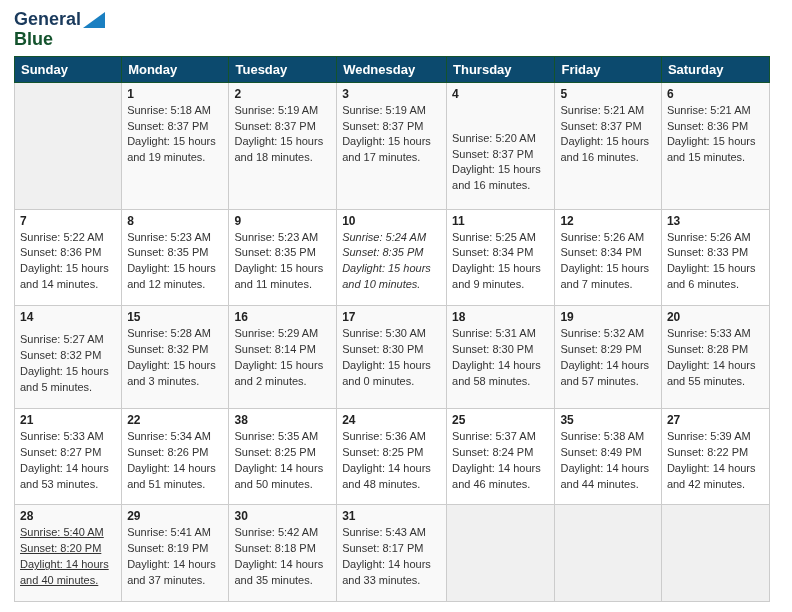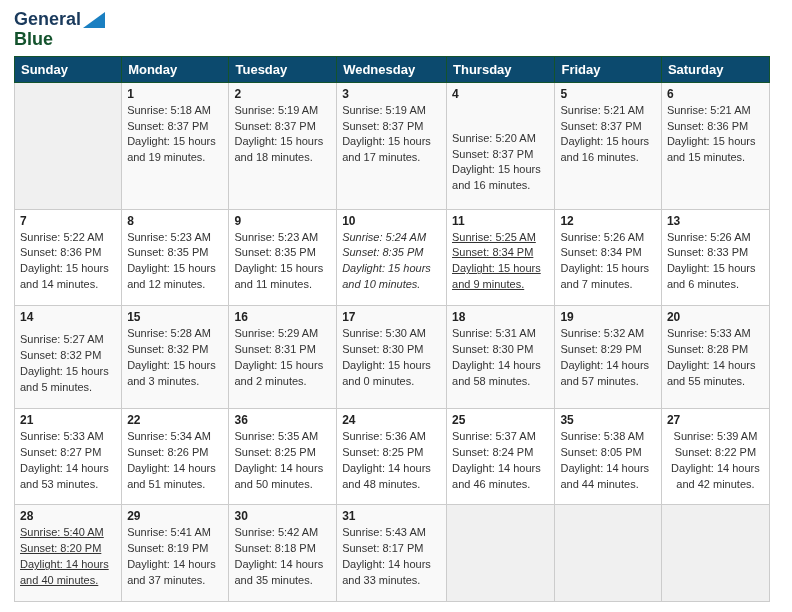--- a/index.html
+++ b/index.html
@@ -199,21 +199,21 @@
           </td>
           <td>
             <span class="day-num">10</span>
             <div class="day-info" style="white-space: pre-line; font-style: italic;">Sunrise: 5:24 AM
 Sunset: 8:35 PM
 Daylight: 15 hours
 and 10 minutes.</div>
           </td>
           <td>
             <span class="day-num">11</span>
-            <div class="day-info" style="white-space: pre-line; text-decoration: underline;">Sunrise: 5:25 AM
+            <div class="day-info" style="white-space: pre-line;">Sunrise: 5:25 AM
 Sunset: 8:34 PM
 Daylight: 15 hours
 and 9 minutes.</div>
           </td>
           <td>
             <span class="day-num">12</span>
             <div class="day-info" style="white-space: pre-line;">Sunrise: 5:26 AM
 Sunset: 8:34 PM
 Daylight: 15 hours
 and 7 minutes.</div>
@@ -237,21 +237,21 @@
           <td>
             <span class="day-num">15</span>
             <div class="day-info" style="white-space: pre-line;">Sunrise: 5:28 AM
 Sunset: 8:32 PM
 Daylight: 15 hours
 and 3 minutes.</div>
           </td>
           <td>
             <span class="day-num">16</span>
             <div class="day-info" style="white-space: pre-line;">Sunrise: 5:29 AM
-Sunset: 8:31 PM
+Sunset: 8:14 PM
 Daylight: 15 hours
 and 2 minutes.</div>
           </td>
           <td>
             <span class="day-num">17</span>
             <div class="day-info" style="white-space: pre-line;">Sunrise: 5:30 AM
 Sunset: 8:30 PM
 Daylight: 15 hours
 and 0 minutes.</div>
           </td>
@@ -286,21 +286,21 @@
 and 53 minutes.</div>
           </td>
           <td>
             <span class="day-num">22</span>
             <div class="day-info" style="white-space: pre-line;">Sunrise: 5:34 AM
 Sunset: 8:26 PM
 Daylight: 14 hours
 and 51 minutes.</div>
           </td>
           <td>
-            <span class="day-num">36</span>
+            <span class="day-num">38</span>
             <div class="day-info" style="white-space: pre-line;">Sunrise: 5:35 AM
 Sunset: 8:25 PM
 Daylight: 14 hours
 and 50 minutes.</div>
           </td>
           <td>
             <span class="day-num">24</span>
             <div class="day-info" style="white-space: pre-line;">Sunrise: 5:36 AM
 Sunset: 8:25 PM
 Daylight: 14 hours
@@ -309,27 +309,27 @@
           <td>
             <span class="day-num">25</span>
             <div class="day-info" style="white-space: pre-line;">Sunrise: 5:37 AM
 Sunset: 8:24 PM
 Daylight: 14 hours
 and 46 minutes.</div>
           </td>
           <td>
             <span class="day-num">35</span>
             <div class="day-info" style="white-space: pre-line;">Sunrise: 5:38 AM
-Sunset: 8:05 PM
+Sunset: 8:49 PM
 Daylight: 14 hours
 and 44 minutes.</div>
           </td>
           <td>
             <span class="day-num">27</span>
-            <div class="day-info" style="white-space: pre-line; text-align: center;">Sunrise: 5:39 AM
+            <div class="day-info" style="white-space: pre-line;">Sunrise: 5:39 AM
 Sunset: 8:22 PM
 Daylight: 14 hours
 and 42 minutes.</div>
           </td>
         </tr>
         <tr>
           <td>
             <span class="day-num">28</span>
             <div class="day-info" style="white-space: pre-line; text-decoration: underline;">Sunrise: 5:40 AM
 Sunset: 8:20 PM

